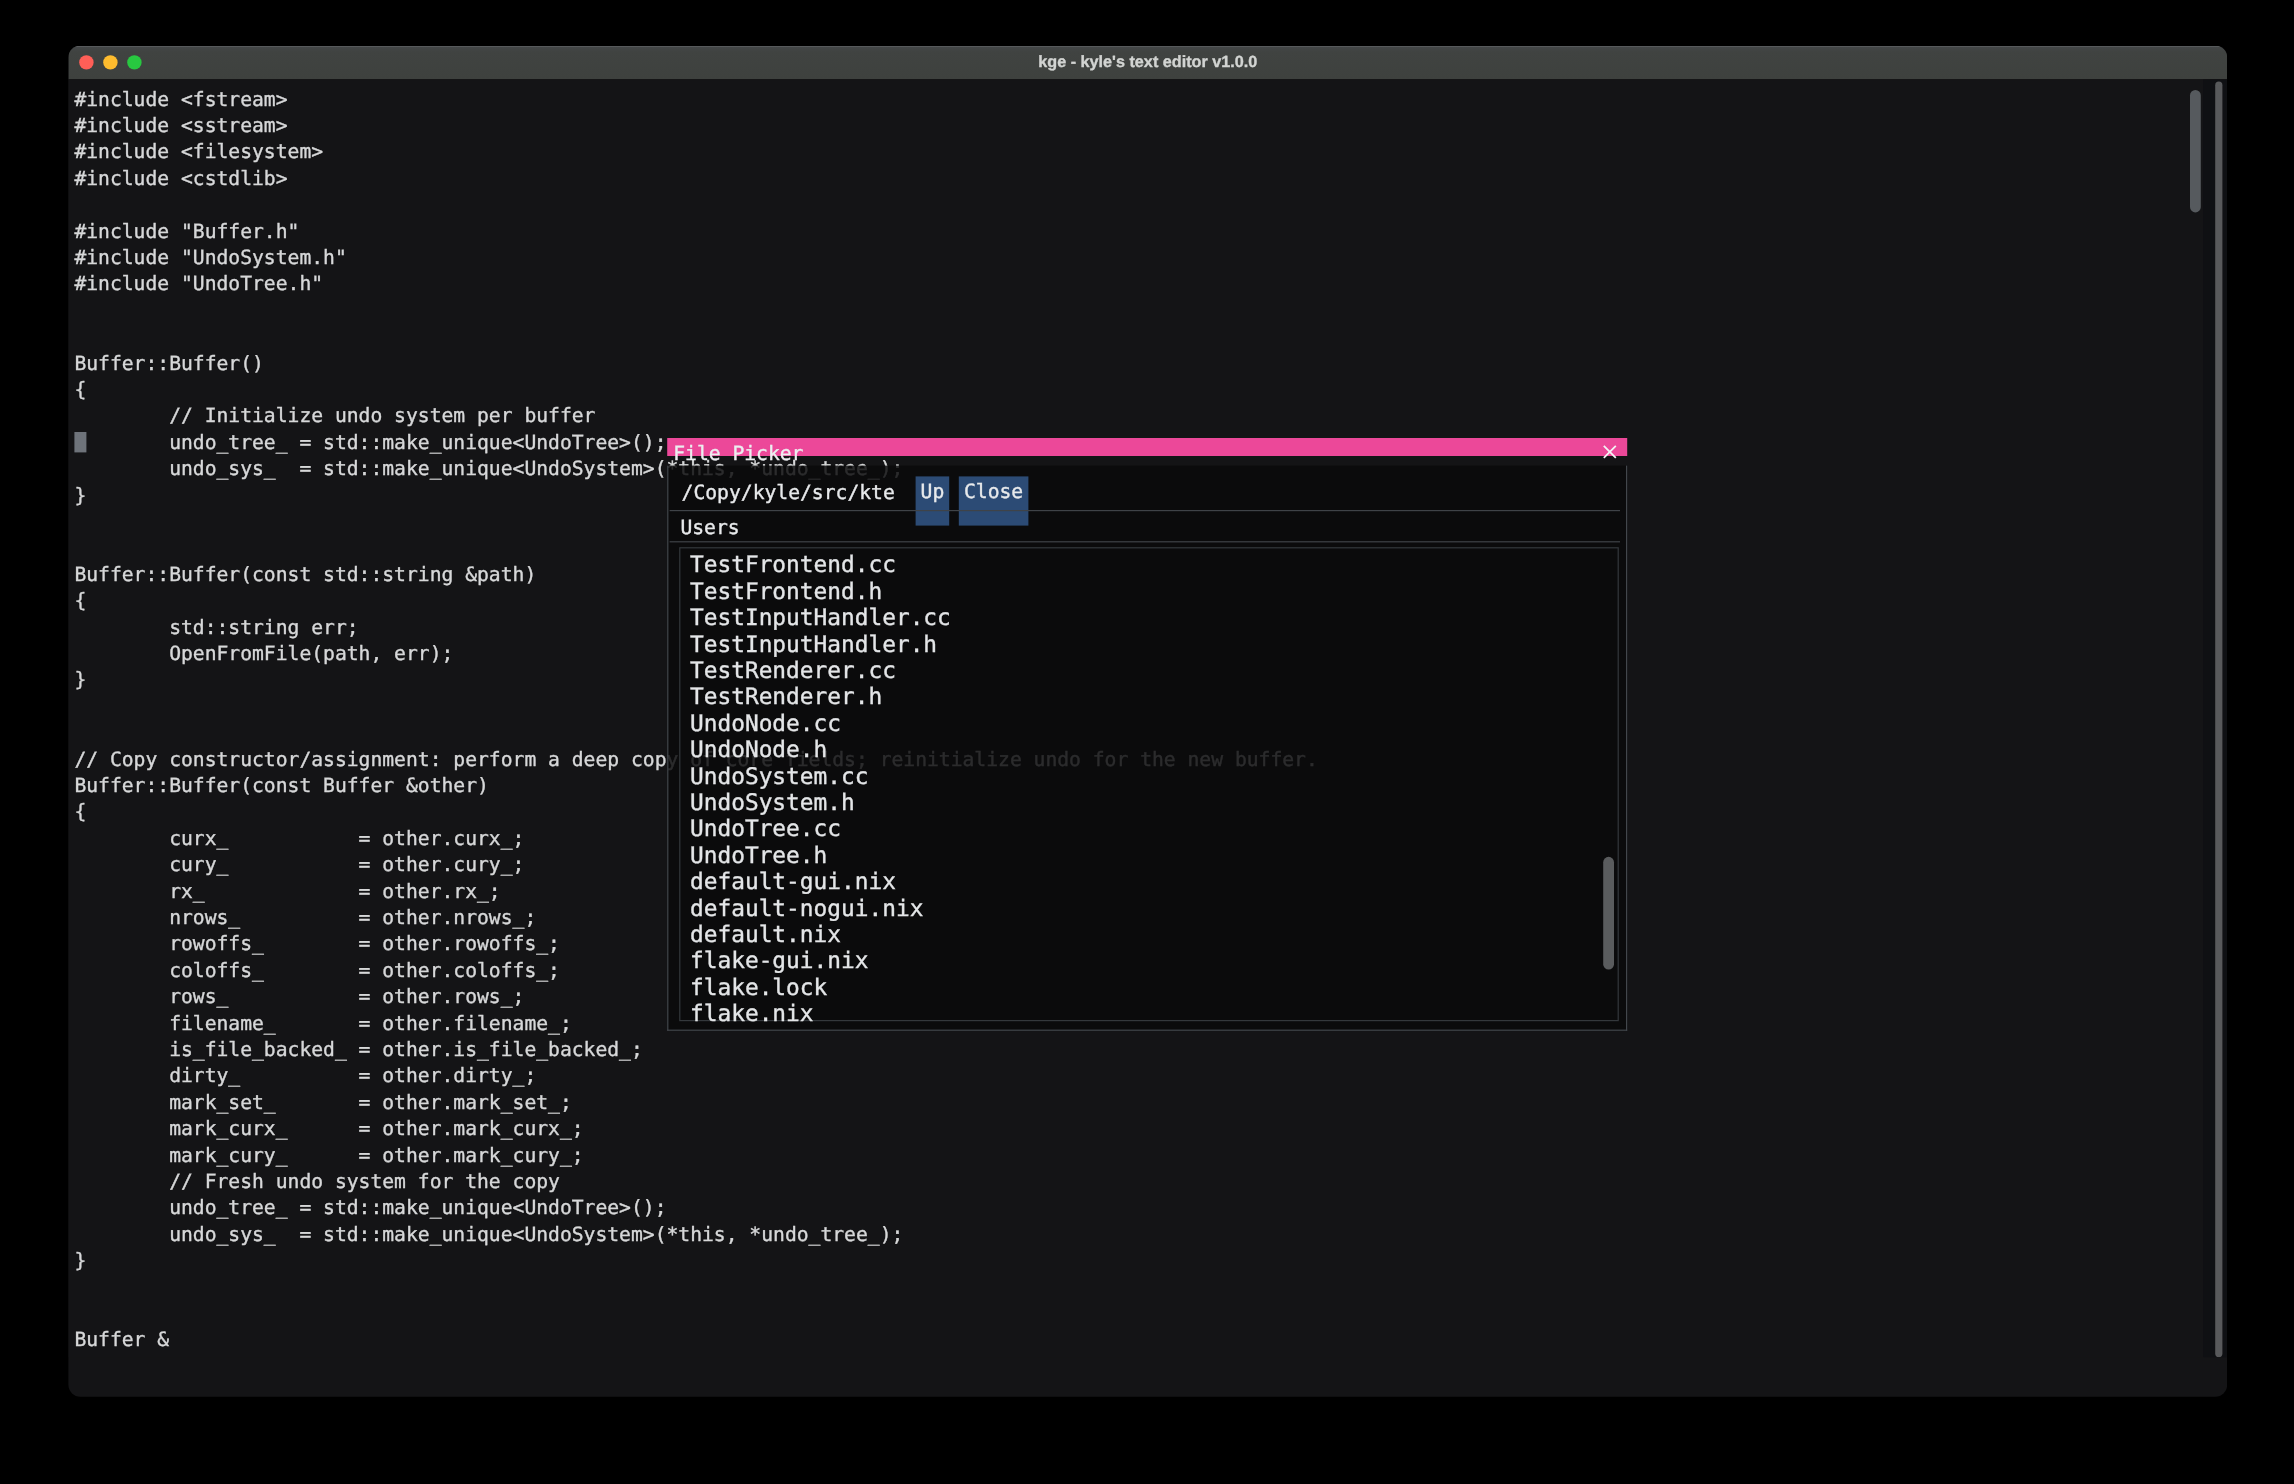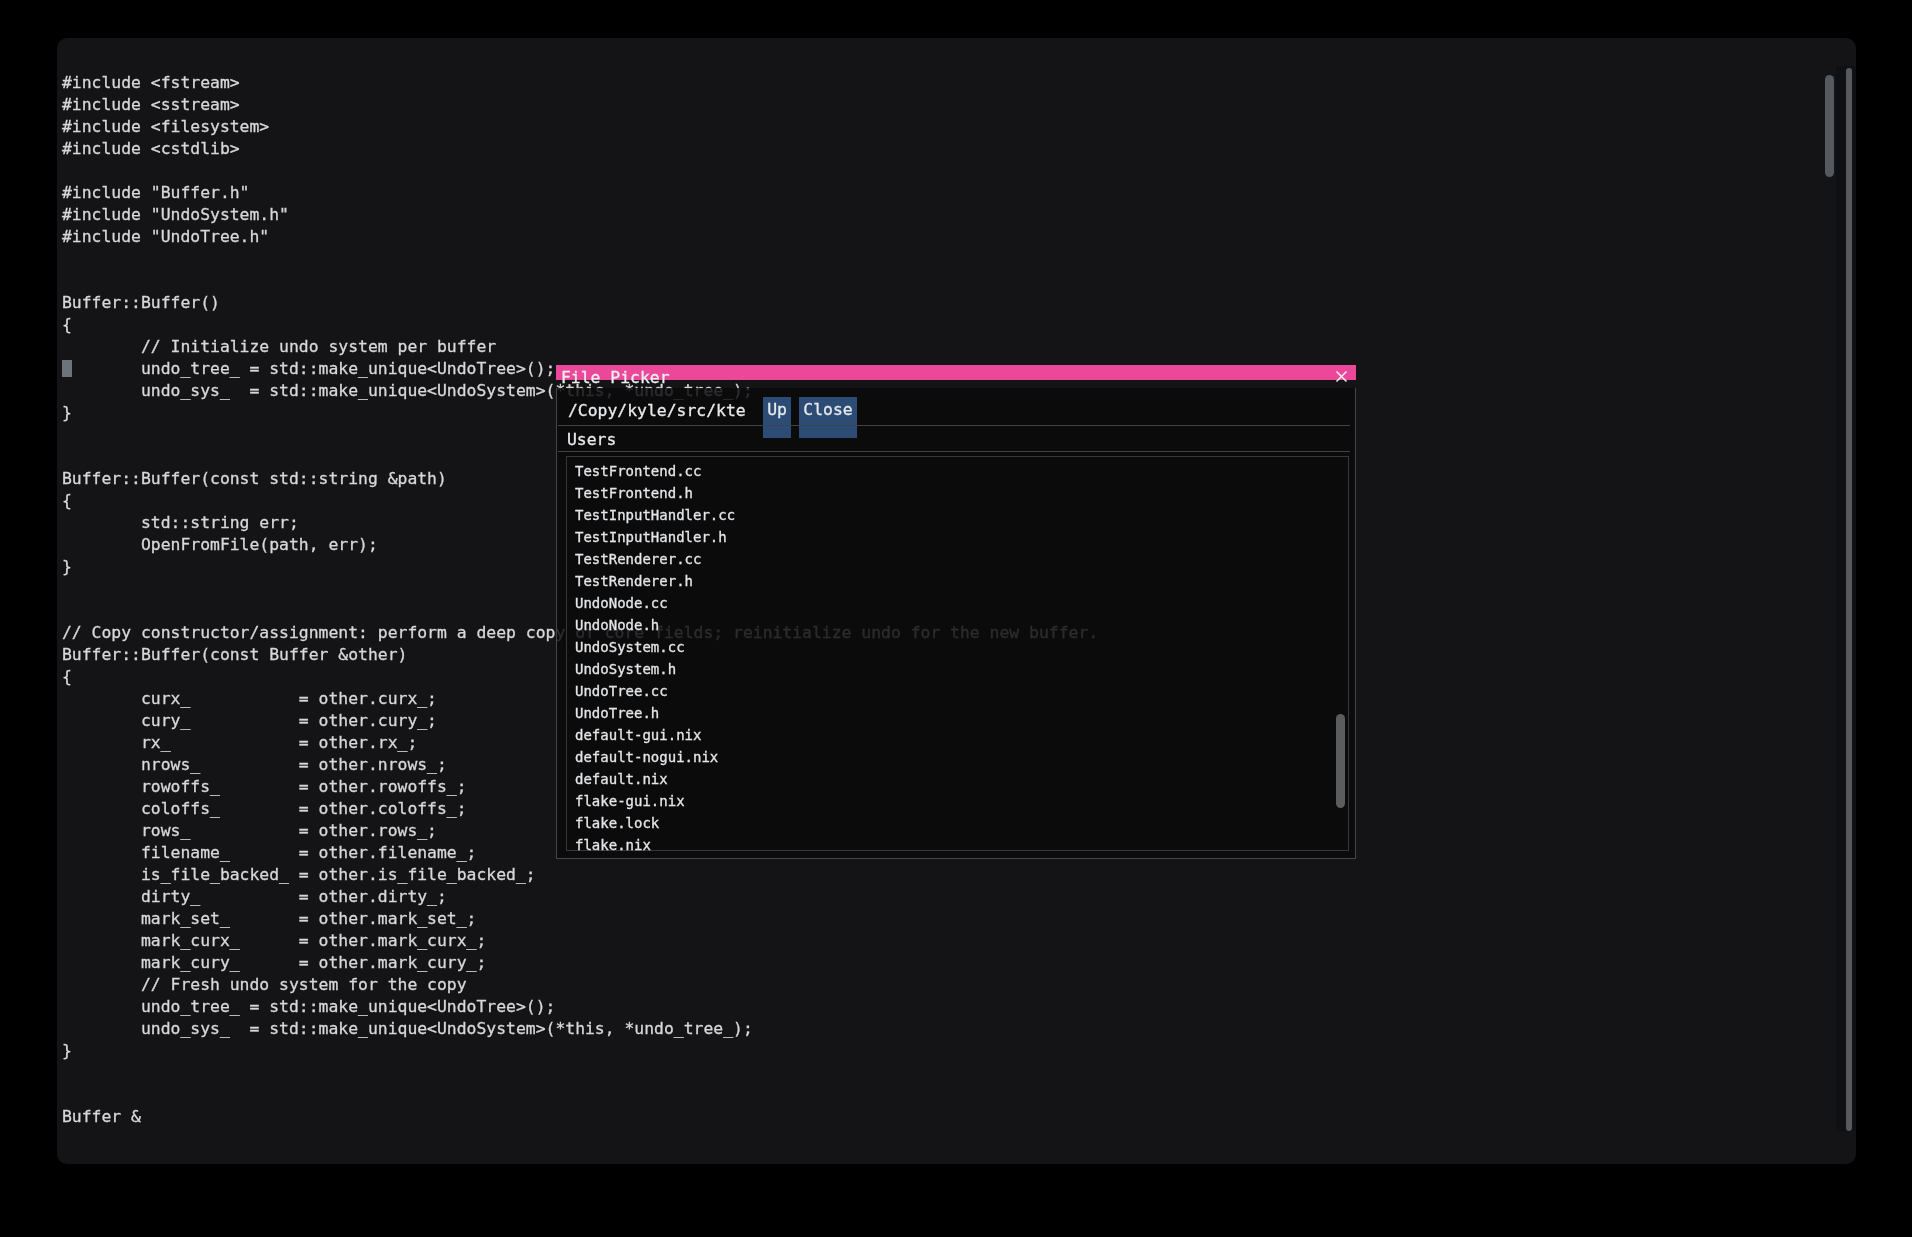--- a/index.html
+++ b/index.html
@@ -101,32 +101,38 @@
   .dlg-btn-close { left: 242px; width: 58px; }
   .dlg-sep1 { position: absolute; left: 1px; top: 37px; width: 792px; height: 1px; background: #3f4348; }
   .dlg-name { position: absolute; left: 10px; top: 41px; height: 22px; line-height: 22px; color: #e8eaec; font-size: 16.4px; }
   .dlg-sep2 { position: absolute; left: 1px; top: 63px; width: 792px; height: 1px; background: #3f4348; }
   .dlg-list {
     position: absolute; left: 9px; top: 68px; width: 783px; height: 395px;
     border: 1px solid #34383c;
   }
   .dlg-files {
     position: absolute; left: 8px; top: 3px;
-    font-size: 14px; line-height: 22px; color: #e4e6e8; white-space: pre;
+    font-size: 19px; line-height: 22px; color: #e4e6e8; white-space: pre;
   }
   .dlg-files div { height: 22px; }
   .dlg-list-thumb {
     position: absolute; left: 769px; top: 257px; width: 9px; height: 94px;
     background: #5a5c5e; border-radius: 4.5px;
   }
 </style>
 </head>
 <body>
 
 <div class="window">
+  <div class="titlebar">
+    <div class="traffic t-red" style="background:#ff5f57"></div>
+    <div class="traffic t-yellow" style="background:#febc2e"></div>
+    <div class="traffic t-green" style="background:#28c840"></div>
+    <div class="win-title">kge - kyle's text editor v1.0.0</div>
+  </div>
 
   <div class="editor">
     <div class="code" id="code-lines"><div>#include &lt;fstream&gt;</div><div>#include &lt;sstream&gt;</div><div>#include &lt;filesystem&gt;</div><div>#include &lt;cstdlib&gt;</div><div> </div><div>#include "Buffer.h"</div><div>#include "UndoSystem.h"</div><div>#include "UndoTree.h"</div><div> </div><div> </div><div>Buffer::Buffer()</div><div>{</div><div>        // Initialize undo system per buffer</div><div>        undo_tree_ = std::make_unique&lt;UndoTree&gt;();</div><div>        undo_sys_  = std::make_unique&lt;UndoSystem&gt;(*this, *undo_tree_);</div><div>}</div><div> </div><div> </div><div>Buffer::Buffer(const std::string &amp;path)</div><div>{</div><div>        std::string err;</div><div>        OpenFromFile(path, err);</div><div>}</div><div> </div><div> </div><div>// Copy constructor/assignment: perform a deep copy of core fields; reinitialize undo for the new buffer.</div><div>Buffer::Buffer(const Buffer &amp;other)</div><div>{</div><div>        curx_           = other.curx_;</div><div>        cury_           = other.cury_;</div><div>        rx_             = other.rx_;</div><div>        nrows_          = other.nrows_;</div><div>        rowoffs_        = other.rowoffs_;</div><div>        coloffs_        = other.coloffs_;</div><div>        rows_           = other.rows_;</div><div>        filename_       = other.filename_;</div><div>        is_file_backed_ = other.is_file_backed_;</div><div>        dirty_          = other.dirty_;</div><div>        mark_set_       = other.mark_set_;</div><div>        mark_curx_      = other.mark_curx_;</div><div>        mark_cury_      = other.mark_cury_;</div><div>        // Fresh undo system for the copy</div><div>        undo_tree_ = std::make_unique&lt;UndoTree&gt;();</div><div>        undo_sys_  = std::make_unique&lt;UndoSystem&gt;(*this, *undo_tree_);</div><div>}</div><div> </div><div> </div><div>Buffer &amp;</div></div>
     <div class="cursor-block"></div>
     <div class="scroll-gutter"></div>
     <div class="win-scroll-strip"></div>
     <div class="app-scroll-thumb"></div>
 
     <div class="dialog">
       <div class="dialog-body">

